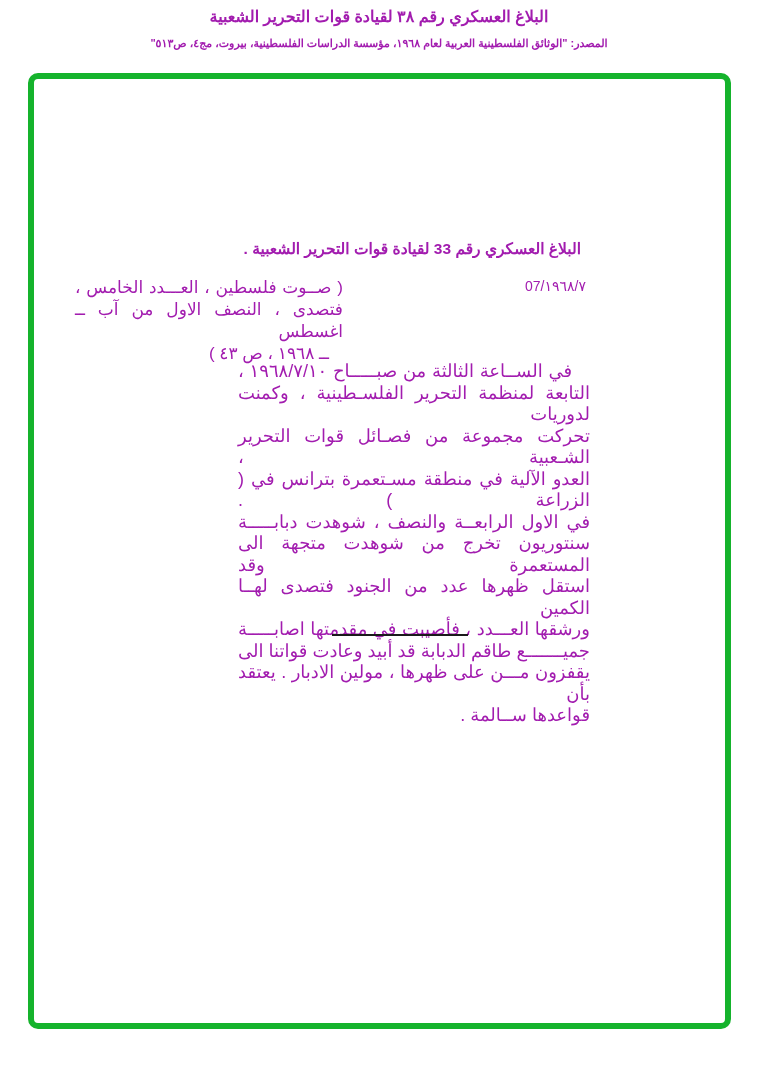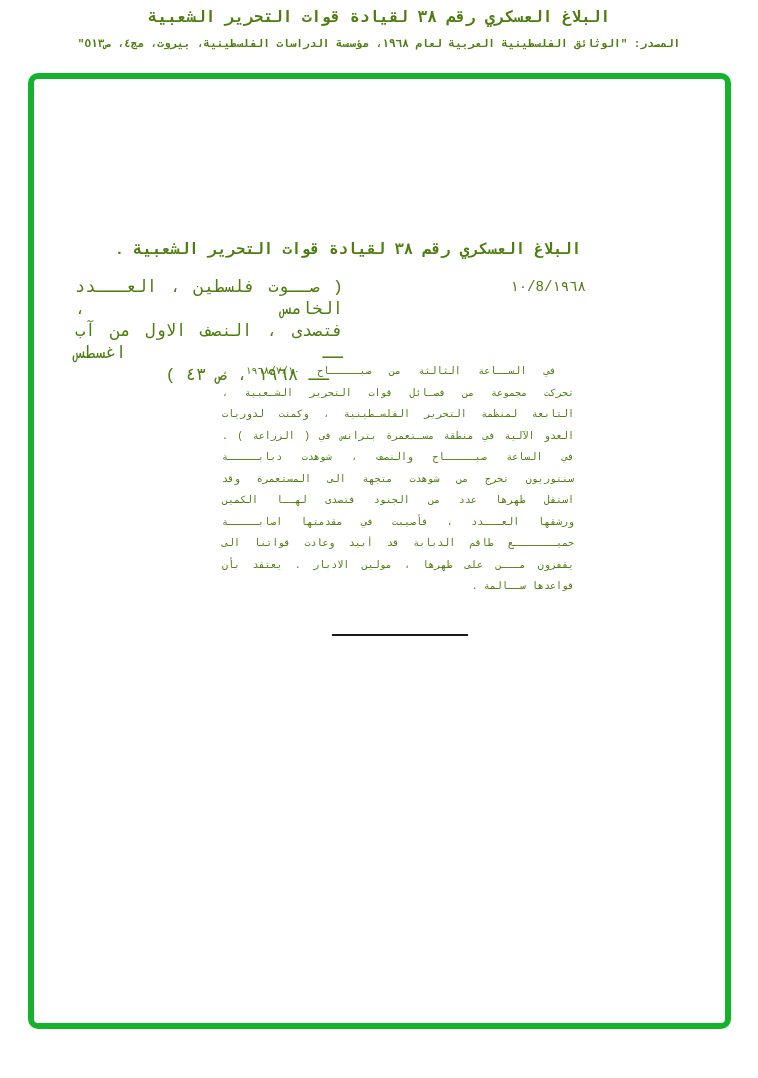--- a/index.html
+++ b/index.html
@@ -2,22 +2,22 @@
 <html lang="ar"><head>
 <meta charset="utf-8">
 <style>
   * { margin: 0; padding: 0; box-sizing: border-box; }
   html, body { background: #ffffff; }
   .page {
     position: relative;
     width: 758px;
     height: 1078px;
     background: #ffffff;
-    font-family: Liberation Mono, monospace;
-    color: #4d7c0f;
+    font-family: Liberation Sans, sans-serif;
+    color: #a21caf;
     overflow: hidden;
   }
   
   .hdr-title {
     position: absolute;
     top: 7px; left: 0; right: 0;
     text-align: center;
     direction: rtl;
     font-weight: bold;
     font-size: 16px;
@@ -65,24 +65,24 @@
     line-height: 22px;
   }
   .cit-line { text-align: justify; text-align-last: justify; }
   .cit-line.indent {
     padding-right: 14px;
     text-align: center;
     text-align-last: right;
   }
   .doc-body {
     position: absolute;
-    top: 282px; left: 188px;
+    top: 282px; left: 204px;
     width: 352px;
     direction: rtl;
-    font-size: 10px;
+    font-size: 18px;
     line-height: 21.5px;
   }
   .body-line { text-align: justify; text-align-last: justify; }
   .body-line.first { text-indent: 18px; }
   .body-line.final { text-align: left; text-align-last: right; }
   .end-rule {
     position: absolute;
     top: 555px; left: 298px;
     width: 136px; height: 2px;
     background: #1a1a1a;
@@ -92,36 +92,36 @@
 <body>
 
 <div class="page">
 
   <div class="hdr-title">البلاغ العسكري رقم ٣٨ لقيادة قوات التحرير الشعبية</div>
 
   <div class="hdr-source">المصدر: "الوثائق الفلسطينية العربية لعام ١٩٦٨، مؤسسة الدراسات الفلسطينية، بيروت، مج٤، ص٥١٣"</div>
 
   <div class="doc-box">
 
-    <div class="doc-title">البلاغ العسكري رقم ٣٨ لقيادة قوات التحرير الشعبية .</div>
+    <div class="doc-title">البلاغ العسكري رقم 33 لقيادة قوات التحرير الشعبية .</div>
 
-    <div class="doc-date">١٩٦٨/8/١٠</div>
+    <div class="doc-date">١٩٦٨/٧/07</div>
 
     <div class="citation">
       <div class="cit-line">( صــوت فلسطين ، العـــدد الخامس ،</div>
       <div class="cit-line">فتصدى ، النصف الاول من آب ــ اغسطس</div>
       <div class="cit-line indent">ــ ١٩٦٨ ، ص ٤٣ )</div>
     </div>
 
     <div class="doc-body">
       <div class="body-line first">في الســاعة الثالثة من صبـــــاح ١٩٦٨/٧/١٠ ،</div>
+      <div class="body-line">التابعة لمنظمة التحرير الفلسـطينية ، وكمنت لدوريات</div>
       <div class="body-line">تحركت مجموعة من فصـائل قوات التحرير الشـعبية ،</div>
-      <div class="body-line">التابعة لمنظمة التحرير الفلسـطينية ، وكمنت لدوريات</div>
       <div class="body-line">العدو الآلية في منطقة مسـتعمرة بترانس في ( الزراعة ) .</div>
-      <div class="body-line">في الساعة صبـــــاح والنصف ، شوهدت دبابـــــة</div>
+      <div class="body-line">في الاول الرابعــة والنصف ، شوهدت دبابـــــة</div>
       <div class="body-line">سنتوريون تخرج من شوهدت متجهة الى المستعمرة وقد</div>
       <div class="body-line">استقل ظهرها عدد من الجنود فتصدى لهــا الكمين</div>
       <div class="body-line">ورشقها العـــدد ، فأصيبت في مقدمتها اصابـــــة</div>
       <div class="body-line">جميـــــــع طاقم الدبابة قد أبيد وعادت قواتنا الى</div>
       <div class="body-line">يقفزون مـــن على ظهرها ، مولين الادبار . يعتقد بأن</div>
       <div class="body-line final">قواعدها ســالمة .</div>
     </div>
 
     <div class="end-rule"></div>
 

